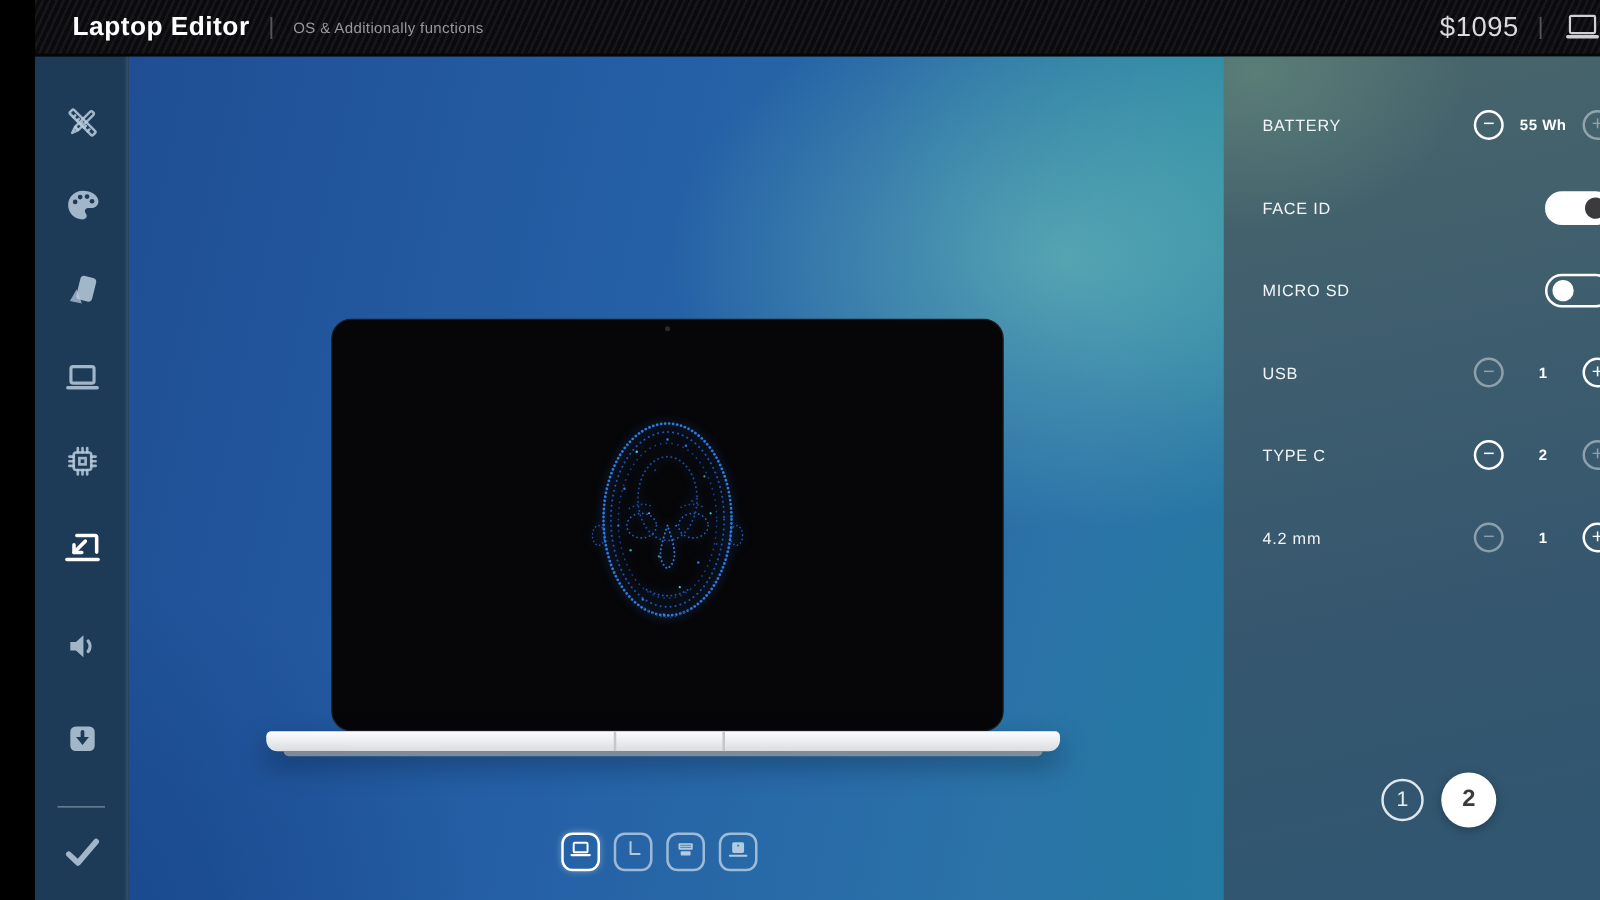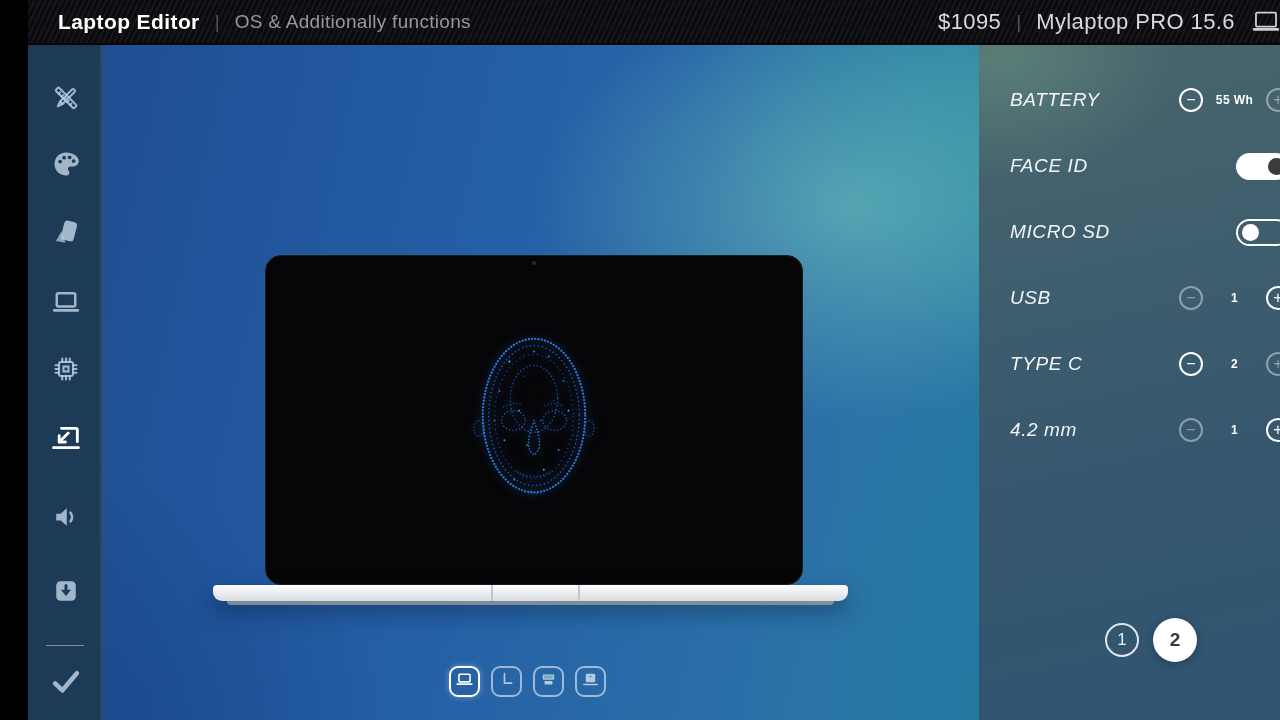--- a/index.html
+++ b/index.html
@@ -7,21 +7,21 @@
        font-family:"Liberation Sans", sans-serif;margin-left:28px;-webkit-font-smoothing:antialiased;}
 
   
   .topbar{position:absolute;top:0;left:0;right:0;height:45px;box-sizing:border-box;
     background:repeating-linear-gradient(115deg,#17171b 0 2px,#0b0b0d 2px 5px),#0c0c0e;
     border-bottom:2px solid #060607;display:flex;align-items:center;justify-content:space-between;
     padding:0 26px 0 30px;z-index:30;}
   .tb-left,.tb-right{display:flex;align-items:center;gap:15px;}
   .brand{color:#fff;font-size:21px;font-weight:700;letter-spacing:.4px;}
   .tb-div{color:#55555e;font-size:19px;font-weight:300;}
-  .tb-sub{color:#97979e;font-size:19px;letter-spacing:.3px;}
+  .tb-sub{color:#97979e;font-size:12px;letter-spacing:.3px;}
   .tb-price,.tb-model{color:#d9d9de;font-size:22px;letter-spacing:.4px;}
   .tb-laptop{color:#cfcfd4;display:flex;align-items:center;}
 
   
   .sidebar{position:absolute;top:45px;left:0;width:75px;bottom:0;background:#1d3a56;z-index:20;}
   .sidebar::after{content:"";position:absolute;top:0;right:0;bottom:0;width:4px;
     background:linear-gradient(90deg,rgba(255,255,255,0),rgba(160,200,230,.18));}
   .side-item{position:absolute;left:0;width:75px;height:34px;display:flex;align-items:center;
     justify-content:center;color:rgba(186,204,222,.85);cursor:pointer;}
   .side-item.active{color:#ffffff;}
@@ -59,21 +59,21 @@
     color:rgba(255,255,255,.65);cursor:pointer;}
   .view-btn.active{border-color:#fff;color:#fff;box-shadow:0 0 6px rgba(255,255,255,.35);}
 
   
   .panel{position:absolute;top:45px;right:0;width:329px;bottom:0;z-index:10;
     background:
       radial-gradient(240px 180px at 8% 2%, rgba(120,165,140,.38), transparent 70%),
       linear-gradient(168deg,#49666b 0%,#3e5d6e 35%,#35566e 65%,#305672 100%);}
   .rows{position:absolute;top:22px;left:0;right:0;}
   .prow{height:66px;display:flex;align-items:center;padding:0 18px 0 31px;box-sizing:border-box;}
-  .prow .plabel{flex:1;color:#f2f5f8;font-size:19px;letter-spacing:.6px;font-style:italic;}
+  .prow .plabel{flex:1;color:#f2f5f8;font-size:13px;letter-spacing:.6px;}
   .stepper{display:flex;align-items:center;}
   .step-btn{width:24px;height:24px;box-sizing:border-box;border:2px solid currentColor;
     border-radius:50%;display:flex;align-items:center;justify-content:center;color:#fff;
     font-size:16px;line-height:1;cursor:pointer;user-select:none;}
   .step-btn.dim{opacity:.42;cursor:default;}
   .step-val{width:63px;text-align:center;color:#fff;font-size:12px;font-weight:600;
     letter-spacing:.4px;}
   .toggle{width:54px;height:27px;box-sizing:border-box;border:2px solid #fff;border-radius:14px;
     position:relative;cursor:pointer;}
   .toggle .knob{position:absolute;top:3px;width:17px;height:17px;border-radius:50%;background:#fff;}
@@ -96,21 +96,20 @@
 
   <header class="topbar">
     <div class="tb-left">
       <span class="brand">Laptop Editor</span>
       <span class="tb-div">|</span>
       <span class="tb-sub">OS &amp; Additionally functions</span>
     </div>
     <div class="tb-right">
       <span class="tb-price">$1095</span>
       <span class="tb-div">|</span>
-      <span class="tb-model">Mylaptop PRO 15.6</span>
       <span class="tb-laptop">
         <svg viewBox="0 0 30 22" width="32" height="23" fill="none" stroke="currentColor" stroke-width="1.7">
           <rect x="5.4" y="2.6" width="19.2" height="13.2" rx="1"></rect>
           <rect x="2.4" y="17.2" width="25.2" height="2.6" rx="1.2" fill="currentColor" stroke="none"></rect>
         </svg>
       </span>
     </div>
   </header>
 
   <nav class="sidebar" id="sidebar">

